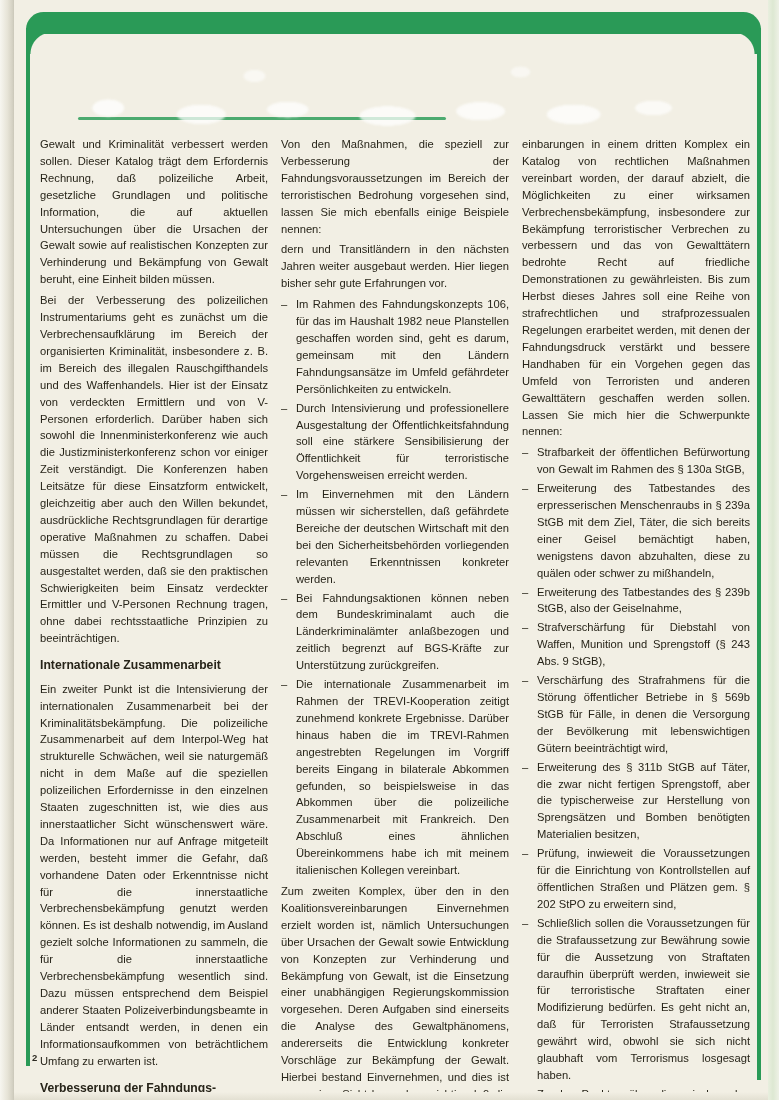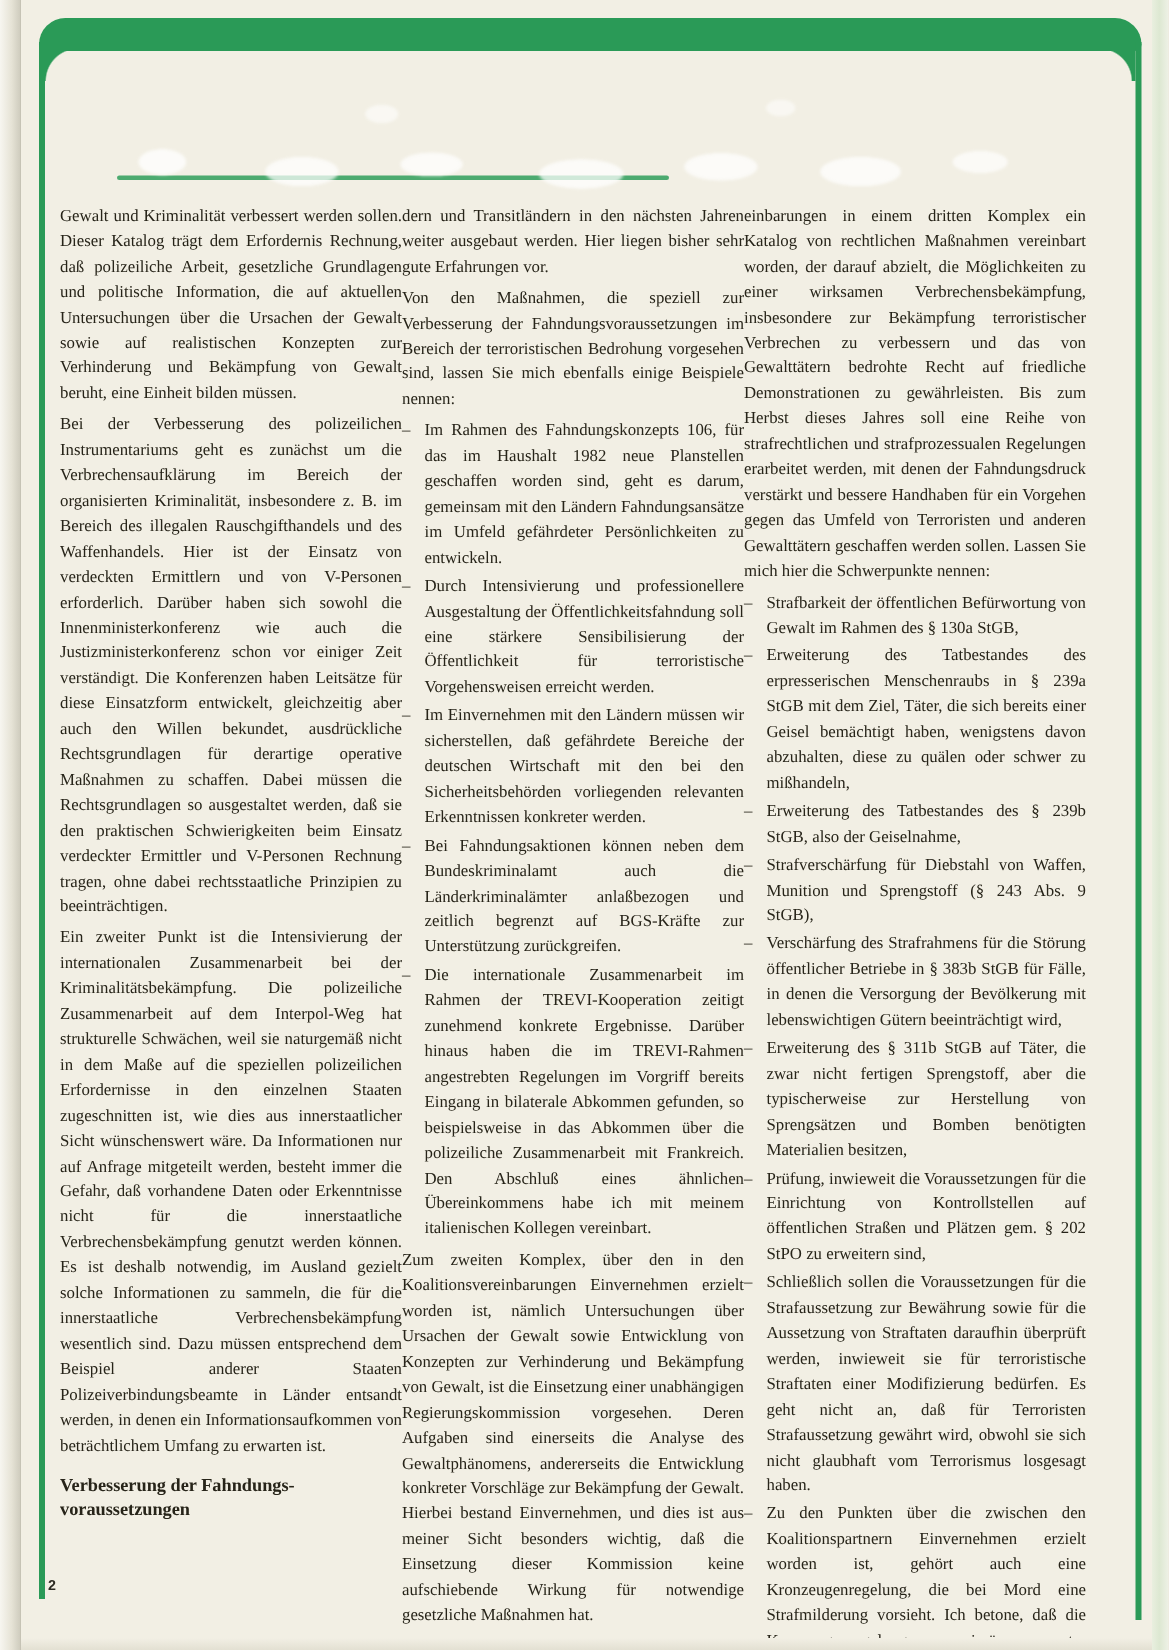--- a/index.html
+++ b/index.html
@@ -36,22 +36,22 @@
       radial-gradient(34px 13px at 35% 72%, rgba(255,255,255,.9) 60%, rgba(255,255,255,0) 62%),
       radial-gradient(46px 16px at 50% 80%, rgba(255,255,255,.92) 60%, rgba(255,255,255,0) 62%),
       radial-gradient(40px 15px at 64% 74%, rgba(255,255,255,.9) 60%, rgba(255,255,255,0) 62%),
       radial-gradient(44px 16px at 78% 78%, rgba(255,255,255,.92) 60%, rgba(255,255,255,0) 62%),
       radial-gradient(30px 12px at 90% 70%, rgba(255,255,255,.85) 60%, rgba(255,255,255,0) 62%),
       radial-gradient(18px 10px at 30% 30%, rgba(255,255,255,.7) 60%, rgba(255,255,255,0) 62%),
       radial-gradient(16px 9px at 70% 25%, rgba(255,255,255,.65) 60%, rgba(255,255,255,0) 62%);}
 
   
   .columns{position:absolute;left:40px;top:136px;width:716px;height:956px;overflow:hidden;
-    display:grid;grid-template-columns:228px 228px 228px;column-gap:0;
-    color:#272419;font-size:11.2px;line-height:16.9px;font-family:Liberation Serif, serif;}
+    display:grid;grid-template-columns:228px 228px 228px;column-gap:13px;
+    color:#272419;font-size:11.2px;line-height:16.9px;}
   .col{width:228px;}
   .p{margin:0 0 4px;text-align:justify;hyphens:auto;-webkit-hyphens:auto;}
   .h{font-weight:bold;font-size:12.2px;line-height:15.5px;margin:11px 0 7px;white-space:pre-line;}
   .li{display:flex;margin:0 0 2px;}
   .li .dash{flex:0 0 15px;width:15px;}
   .li .txt{flex:1;text-align:justify;hyphens:auto;-webkit-hyphens:auto;}
   .list{margin:1px 0 4px;}
 
   .pageno{position:absolute;left:32px;top:1052px;font-size:9.5px;font-weight:bold;color:#2c2a22;}
 </style>
@@ -69,29 +69,30 @@
 <div class="line-left"></div>
 <div class="line-right"></div>
 <div class="header-rule"></div>
 <div class="ghost"></div>
 
 <div class="columns">
 
   <div class="col">
     <p class="p">Gewalt und Kriminalität verbessert werden sollen. Dieser Katalog trägt dem Erfordernis Rechnung, daß polizeiliche Arbeit, gesetzliche Grundlagen und politische Information, die auf aktuellen Untersuchungen über die Ursachen der Gewalt sowie auf realistischen Konzepten zur Verhinderung und Bekämpfung von Gewalt beruht, eine Einheit bilden müssen.</p>
     <p class="p">Bei der Verbesserung des polizeilichen Instrumentariums geht es zunächst um die Verbrechensaufklärung im Bereich der organisierten Kriminalität, insbesondere z. B. im Bereich des illegalen Rauschgifthandels und des Waffenhandels. Hier ist der Einsatz von verdeckten Ermittlern und von V-Personen erforderlich. Darüber haben sich sowohl die Innenministerkonferenz wie auch die Justizministerkonferenz schon vor einiger Zeit verständigt. Die Konferenzen haben Leitsätze für diese Einsatzform entwickelt, gleichzeitig aber auch den Willen bekundet, ausdrückliche Rechtsgrundlagen für derartige operative Maßnahmen zu schaffen. Dabei müssen die Rechtsgrundlagen so ausgestaltet werden, daß sie den praktischen Schwierigkeiten beim Einsatz verdeckter Ermittler und V-Personen Rechnung tragen, ohne dabei rechtsstaatliche Prinzipien zu beeinträchtigen.</p>
+    <div class="h">Internationale Zusammenarbeit</div>
     <p class="p">Ein zweiter Punkt ist die Intensivierung der internationalen Zusammenarbeit bei der Kriminalitätsbekämpfung. Die polizeiliche Zusammenarbeit auf dem Interpol-Weg hat strukturelle Schwächen, weil sie naturgemäß nicht in dem Maße auf die speziellen polizeilichen Erfordernisse in den einzelnen Staaten zugeschnitten ist, wie dies aus innerstaatlicher Sicht wünschenswert wäre. Da Informationen nur auf Anfrage mitgeteilt werden, besteht immer die Gefahr, daß vorhandene Daten oder Erkenntnisse nicht für die innerstaatliche Verbrechensbekämpfung genutzt werden können. Es ist deshalb notwendig, im Ausland gezielt solche Informationen zu sammeln, die für die innerstaatliche Verbrechensbekämpfung wesentlich sind. Dazu müssen entsprechend dem Beispiel anderer Staaten Polizeiverbindungsbeamte in Länder entsandt werden, in denen ein Informationsaufkommen von beträchtlichem Umfang zu erwarten ist.</p>
     <div class="h">Verbesserung der Fahndungs-
 voraussetzungen</div>
 
   </div>
 
   <div class="col">
+    <p class="p">Von den Maßnahmen, die speziell zur Verbesserung der Fahndungsvoraussetzungen im Bereich der terroristischen Bedrohung vorgesehen sind, lassen Sie mich ebenfalls einige Beispiele nennen:</p>
     <p class="p">dern und Transitländern in den nächsten Jahren weiter ausgebaut werden. Hier liegen bisher sehr gute Erfahrungen vor.</p>
-    <p class="p">Von den Maßnahmen, die speziell zur Verbesserung der Fahndungsvoraussetzungen im Bereich der terroristischen Bedrohung vorgesehen sind, lassen Sie mich ebenfalls einige Beispiele nennen:</p>
     <div class="list">
       <div class="li">
         <span class="dash">–</span>
         <span class="txt">Im Rahmen des Fahndungskonzepts 106, für das im Haushalt 1982 neue Planstellen geschaffen worden sind, geht es darum, gemeinsam mit den Ländern Fahndungsansätze im Umfeld gefährdeter Persönlichkeiten zu entwickeln.</span>
       </div>
       <div class="li">
         <span class="dash">–</span>
         <span class="txt">Durch Intensivierung und professionellere Ausgestaltung der Öffentlichkeitsfahndung soll eine stärkere Sensibilisierung der Öffentlichkeit für terroristische Vorgehensweisen erreicht werden.</span>
       </div>
       <div class="li">
@@ -125,21 +126,21 @@
       <div class="li">
         <span class="dash">–</span>
         <span class="txt">Erweiterung des Tatbestandes des § 239b StGB, also der Geiselnahme,</span>
       </div>
       <div class="li">
         <span class="dash">–</span>
         <span class="txt">Strafverschärfung für Diebstahl von Waffen, Munition und Sprengstoff (§ 243 Abs. 9 StGB),</span>
       </div>
       <div class="li">
         <span class="dash">–</span>
-        <span class="txt">Verschärfung des Strafrahmens für die Störung öffentlicher Betriebe in § 383b StGB für Fälle, in denen die Versorgung der Bevölkerung mit lebenswichtigen Gütern beeinträchtigt wird,</span>
+        <span class="txt">Verschärfung des Strafrahmens für die Störung öffentlicher Betriebe in § 569b StGB für Fälle, in denen die Versorgung der Bevölkerung mit lebenswichtigen Gütern beeinträchtigt wird,</span>
       </div>
       <div class="li">
         <span class="dash">–</span>
         <span class="txt">Erweiterung des § 311b StGB auf Täter, die zwar nicht fertigen Sprengstoff, aber die typischerweise zur Herstellung von Sprengsätzen und Bomben benötigten Materialien besitzen,</span>
       </div>
       <div class="li">
         <span class="dash">–</span>
         <span class="txt">Prüfung, inwieweit die Voraussetzungen für die Einrichtung von Kontrollstellen auf öffentlichen Straßen und Plätzen gem. § 202 StPO zu erweitern sind,</span>
       </div>
       <div class="li">

